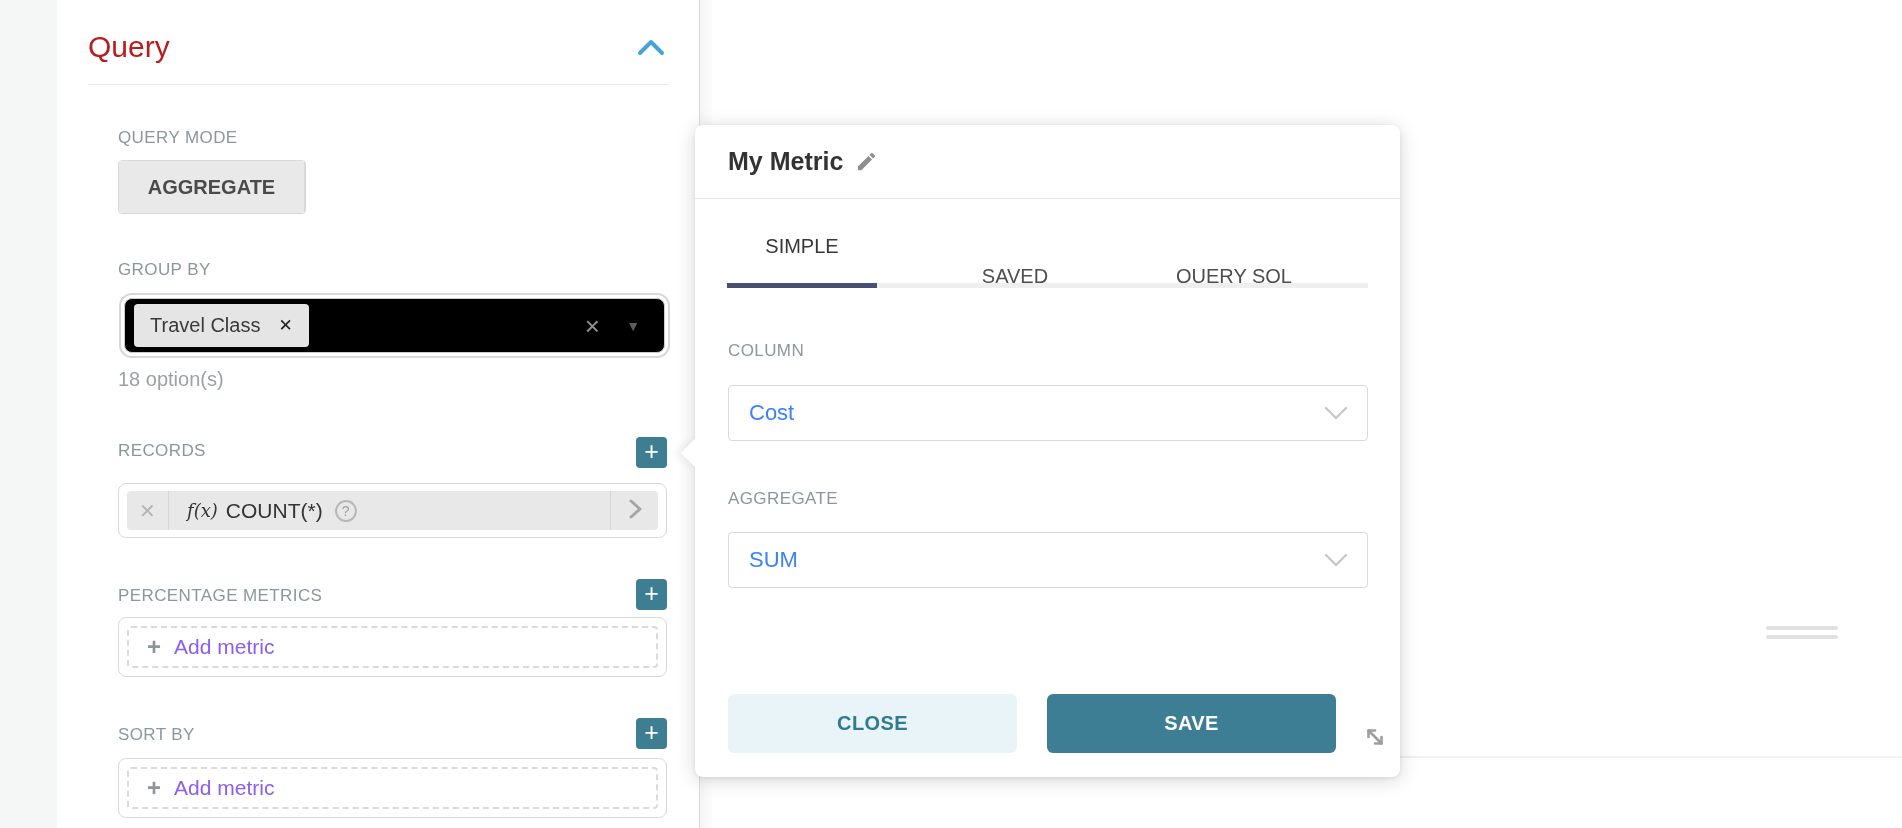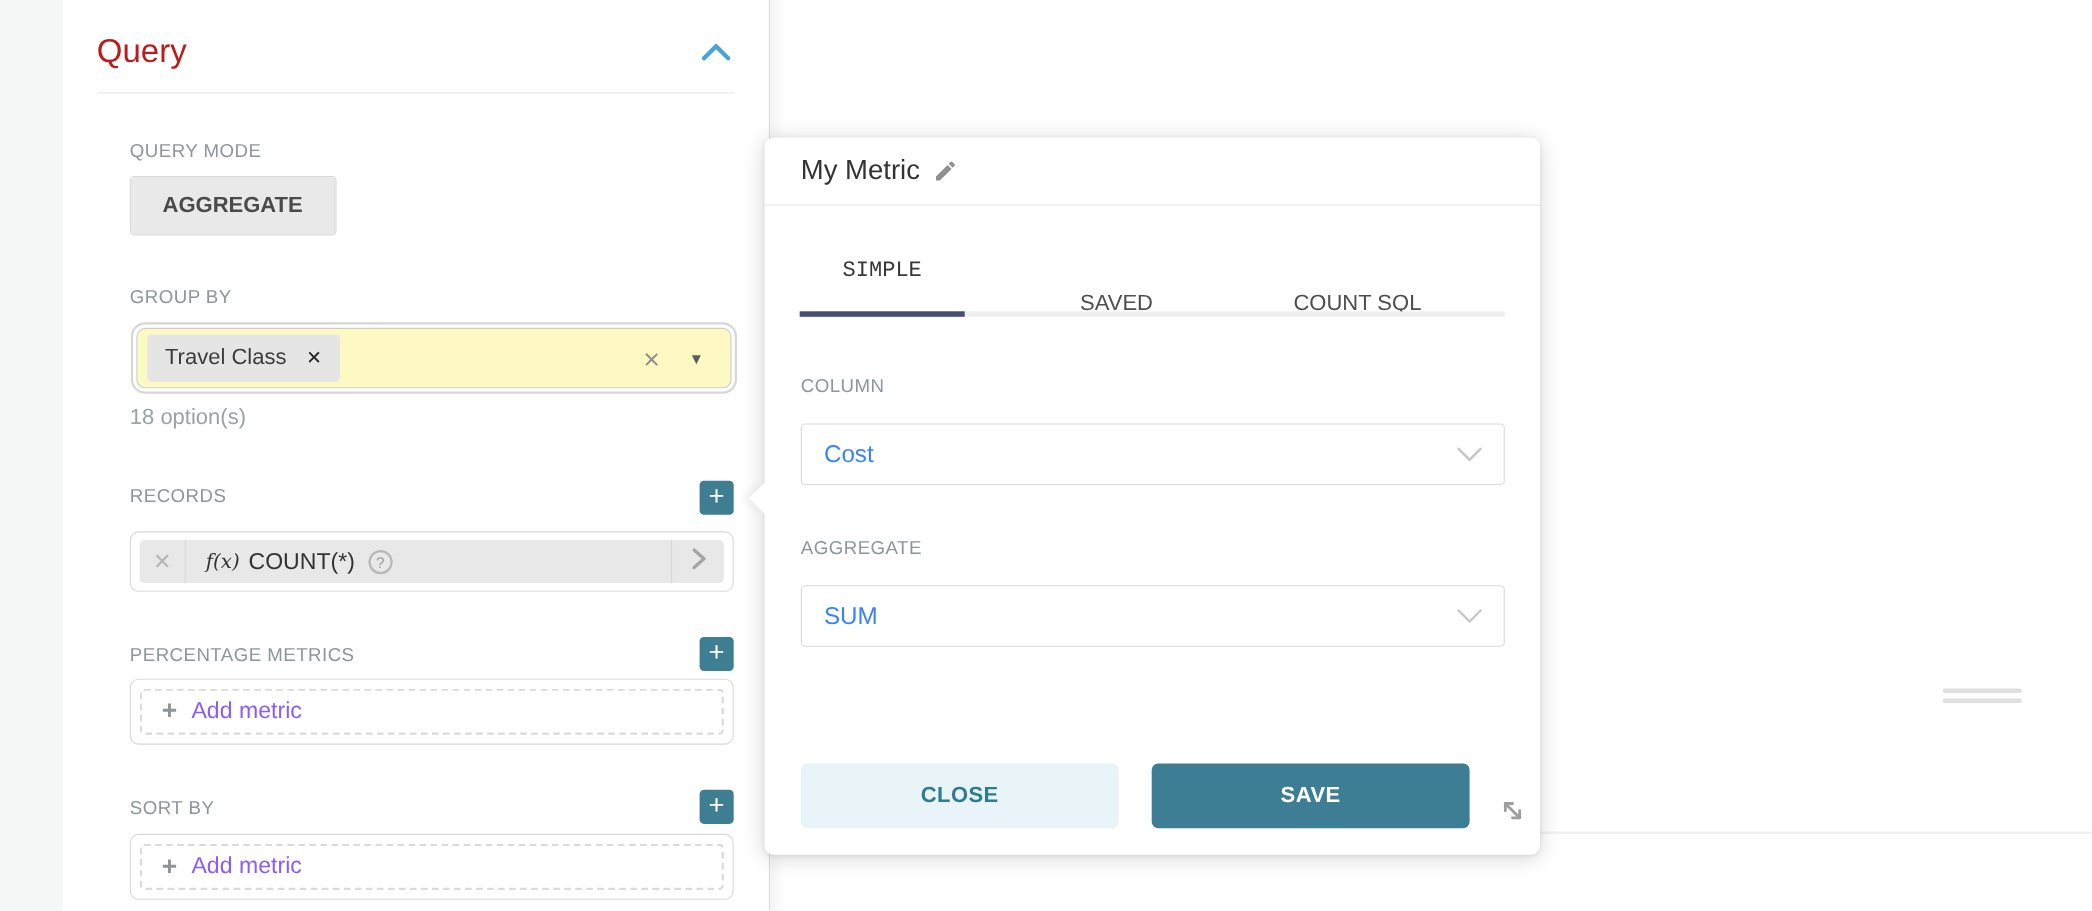--- a/index.html
+++ b/index.html
@@ -22,21 +22,21 @@
   .field-label { position:absolute; font-size:17px; letter-spacing:.4px; color:#8b979c; }
 
   
   .segmented { position:absolute; left:118px; top:160px; display:flex; height:54px;
     border:1px solid #d9d9d9; border-radius:4px; overflow:hidden; background:#fff; }
   .seg-btn { display:flex; align-items:center; justify-content:center; font-size:20px; cursor:pointer; }
   .seg-btn.active { width:186px; background:#e9e9e9; border-right:1px solid #d9d9d9; font-weight:bold; color:#4a4a4a; }
   .seg-btn.inactive { width:214px; background:#fff; color:#565656; }
 
   
-  .select-box { position:absolute; left:124px; top:298px; width:541px; height:55px; background:#fef9c3;
+  .select-box { position:absolute; left:124px; top:298px; width:541px; height:55px; background:#000000;
     border:1px solid #c9cdd0; border-radius:8px; outline:2px solid #d7d7d7; outline-offset:3px;
     display:flex; align-items:center; }
   .chip { display:flex; align-items:center; height:43px; margin-left:9px; padding:0 16px;
     background:#e5e5e5; border-radius:4px; font-size:20px; color:#3a3a3a; }
   .chip-x { margin-left:18px; font-size:17px; font-weight:bold; color:#222; cursor:pointer; }
   .sel-clear { position:absolute; right:64px; font-size:26px; color:#8f8f8f; line-height:1; cursor:pointer; }
   .sel-caret { position:absolute; right:24px; font-size:14px; color:#5d5d5d; cursor:pointer; }
   .hint { position:absolute; left:118px; top:368px; font-size:20px; color:#9aa2a6; }
 
   
@@ -63,22 +63,22 @@
   .add-inner { position:absolute; left:8px; top:8px; right:8px; bottom:8px;
     border:2px dashed #dadada; border-radius:4px; display:flex; align-items:center; cursor:pointer; }
   .add-plus { margin:0 13px 0 18px; font-size:24px; font-weight:bold; color:#8f969a; }
   .add-text { font-size:21px; color:#8b5cf6; }
 
   
   .popover { position:absolute; left:695px; top:125px; width:705px; height:652px; background:#fff;
     border-radius:8px; box-shadow:0 3px 20px rgba(0,0,0,0.16), 0 1px 4px rgba(0,0,0,0.08); z-index:5; }
   .popover-arrow { position:absolute; left:-10px; top:318px; width:20px; height:20px; background:#fff;
     transform:rotate(45deg); box-shadow:-4px 4px 8px rgba(0,0,0,0.06); }
-  .pop-header { position:absolute; left:0; top:0; width:100%; height:62px; border-bottom:1px solid #e5e5e5;
-    display:flex; align-items:center; padding-left:33px; }
+  .pop-header { position:absolute; left:0; top:0; width:100%; height:74px; border-bottom:1px solid #e5e5e5;
+    display:flex; align-items:center; padding-left:33px;font-weight:bold; }
   .pop-title { font-size:25px; color:#333; }
   .pencil { margin-left:12px; display:inline-flex; cursor:pointer; }
 
   .tab { position:absolute; top:110px; height:32px; font-size:20px; text-align:center; cursor:pointer; }
   .tab.active { color:#383838; }
   .tab.inactive { color:#4e4e4e;margin-top:30px; }
   .tab-track { position:absolute; left:32px; top:158px; width:641px; height:5px; background:#efefef; }
   .tab-ink { position:absolute; left:32px; top:158px; width:150px; height:5px; background:#484f73; }
 
   .pop-label { position:absolute; left:33px; font-size:17px; letter-spacing:.4px; color:#8b979c; }
@@ -181,23 +181,23 @@
 
     <div class="pop-header">
       <span class="pop-title">My Metric</span>
       <span class="pencil">
         <svg width="23" height="23" viewBox="0 0 24 24" fill="#8f8f8f">
             <path d="M3 17.25V21h3.75L17.81 9.94l-3.75-3.75L3 17.25zM20.71 7.04a1 1 0 0 0 0-1.41l-2.34-2.34a1 1 0 0 0-1.41 0l-1.83 1.83 3.75 3.75 1.83-1.83z"></path>
           </svg>
       </span>
     </div>
 
-    <div class="tab active" style="left:32px; width:150px;font-family:Liberation Mono, monospace;">SIMPLE</div>
+    <div class="tab active" style="left:32px; width:150px;">SIMPLE</div>
     <div class="tab inactive" style="left:245px; width:150px;">SAVED</div>
-    <div class="tab inactive" style="left:439px; width:200px;">COUNT SQL</div>
+    <div class="tab inactive" style="left:439px; width:200px;">QUERY SQL</div>
     <div class="tab-track"></div>
     <div class="tab-ink"></div>
 
     <div class="pop-label" style="top:216px;">COLUMN</div>
     <div class="pop-select" style="top:260px;">
       <span>Cost</span>
       <span class="v">
         <svg width="26" height="16" viewBox="0 0 26 16">
             <polyline points="3,3 13,13 23,3" fill="none" stroke="#c6c6c6" stroke-width="2.2" stroke-linecap="round" stroke-linejoin="round"></polyline>
           </svg>

